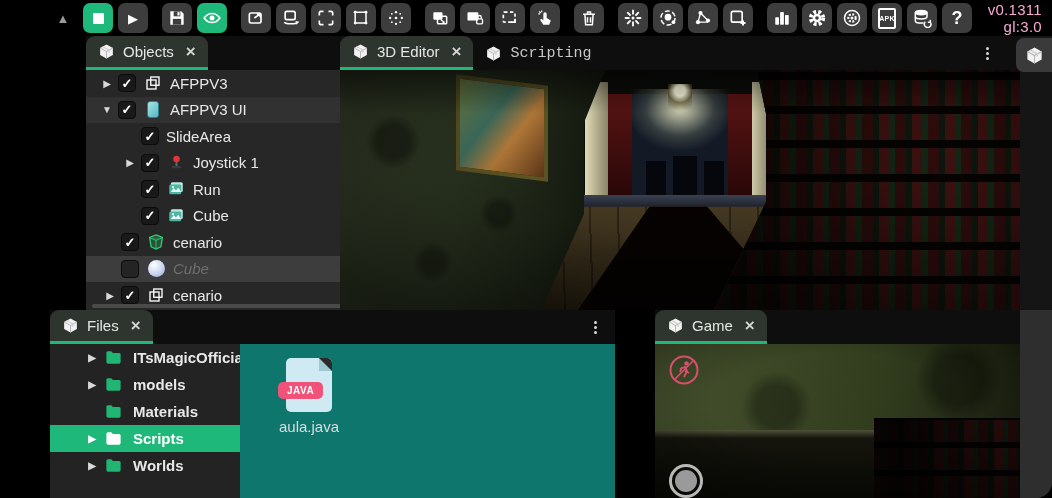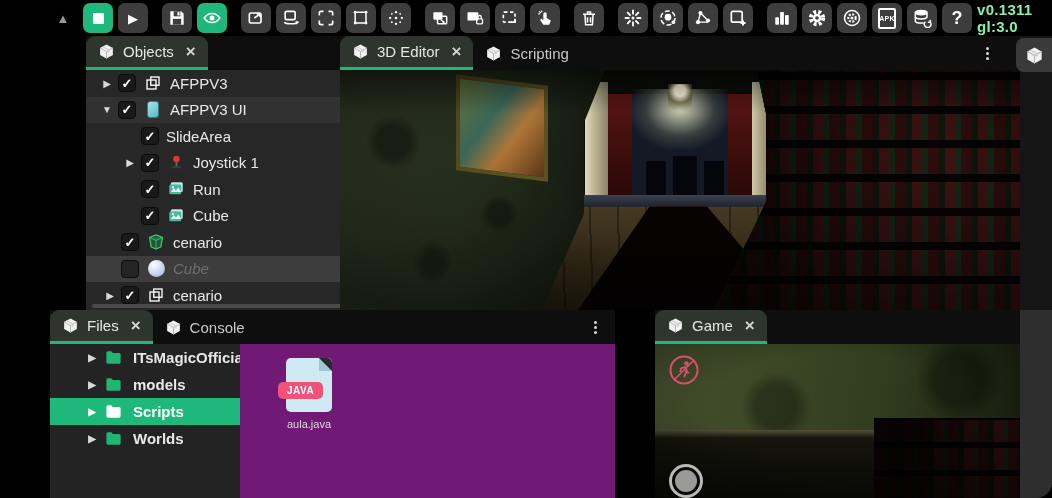--- a/index.html
+++ b/index.html
@@ -11,26 +11,26 @@
   .toolbar { position:absolute; left:48px; top:0; right:0; height:36px; display:flex; align-items:center; gap:5px; }
   .tb { width:30px; height:30px; border-radius:7px; background:#3d3d3d; color:#fff; display:flex; align-items:center; justify-content:center; flex:0 0 auto; }
   .tb svg { display:block; }
   .tb.active { background:#1db87a; }
   .tb.plain { background:transparent; color:#9a9a9a; font-size:13px; }
   .mg { margin-left:9px; }
   .stop-square { width:11px; height:11px; background:#fff; border-radius:1px; }
   .play-glyph { font-size:13px; color:#fff; }
   .apk-doc { width:18px; height:21px; border:2px solid #fff; border-radius:2px; display:flex; align-items:center; justify-content:center; font-size:7px; font-weight:bold; color:#fff; letter-spacing:.2px; }
   .q-glyph { font-size:18px; font-weight:bold; }
-  .version { margin-left:auto; margin-right:10px; color:#86efac; font-size:15px; font-weight:bold; letter-spacing:.3px; }
+  .version { margin-left:auto; margin-right:10px; color:#f9a8d4; font-size:15px; font-weight:normal; letter-spacing:.3px;text-align:right; }
 
   
   .tabbar { position:absolute; left:0; right:0; top:0; height:34px; background:#0e0e0e; display:flex; align-items:stretch; }
   .tab { display:flex; align-items:center; gap:8px; padding:0 12px; font-size:15px; color:#e6e6e6; background:#2e352f; border-radius:9px 9px 0 0; border-bottom:3px solid #1db87a; }
-  .tab.inactive { background:transparent; border-bottom:none; color:#c8c8c8; }
+  .tab.inactive { background:transparent; border-bottom:none; color:#c8c8c8;font-family:Liberation Mono, monospace; }
   .tab .close { font-size:17px; font-weight:bold; color:#d5d5d5; line-height:1; margin-left:4px; }
   .kebab { position:absolute; top:9px; width:16px; height:16px; display:flex; flex-direction:column; align-items:center; justify-content:center; gap:2px; }
   .kebab i { width:3px; height:3px; border-radius:50%; background:#d8d8d8; }
   .tabicon svg { display:block; }
 
   
   .objects-panel { position:absolute; left:50px; top:36px; width:290px; height:274px; background:#0e0e0e;margin-left:36px; }
   .hier { position:absolute; left:0; right:0; top:34px; bottom:0; background:#272727; overflow:hidden; }
   .hrow { height:26.5px; display:flex; align-items:center; font-size:15px; color:#e8e8e8; }
   .hrow.hl { background:#313131; }
@@ -89,26 +89,26 @@
       linear-gradient(rgba(0,0,0,.45), transparent 18%),
       radial-gradient(ellipse at 50% 38%, transparent 35%, rgba(0,0,0,.55) 92%); }
 
   
   .files-panel { position:absolute; left:50px; top:310px; width:565px; height:188px; background:#0e0e0e; }
   .ftree { position:absolute; left:0; top:34px; width:190px; bottom:0; background:#232323; overflow:hidden; }
   .frow { height:27px; display:flex; align-items:center; font-size:15px; color:#e8e8e8; font-weight:bold; padding-left:30px; }
   .frow .arrow { flex:0 0 24px; width:24px; }
   .frow.sel { background:#1db87a; color:#fff; }
   .ficon { width:20px; height:20px; flex:0 0 20px; margin-right:9px; display:flex; align-items:center; }
-  .fcontent { position:absolute; left:190px; right:0; top:34px; bottom:0; background:#701a75; }
+  .fcontent { position:absolute; left:190px; right:0; top:34px; bottom:0; background:#0f766e; }
   .filecard { position:absolute; left:32px; top:14px; width:74px; text-align:center; }
   .docicon { position:relative; width:46px; height:54px; margin:0 auto; background:#cfeaf2; border-radius:5px; }
   .docicon::after { content:""; position:absolute; right:0; top:0; border-style:solid; border-width:0 13px 13px 0; border-color:#2a2a2a #2a2a2a #9fc8d4 #9fc8d4; border-top-right-radius:5px; }
   .docbadge { position:absolute; left:-8px; top:24px; background:#f0527a; color:#fff; font-size:10px; font-weight:bold; padding:3px 9px; border-radius:5px; letter-spacing:.5px; }
-  .filename { margin-top:6px; font-size:11px; color:#dcdcdc; }
+  .filename { margin-top:6px; font-size:15px; color:#dcdcdc; }
 
   
   .game-panel { position:absolute; left:615px; top:310px; width:405px; height:188px; background:#0ea5e9;margin-left:40px; }
   .viewport-game { position:absolute; left:0; right:0; top:34px; bottom:0; overflow:hidden; background:#0b0b07; }
   .vg-wall { position:absolute; left:0; top:0; width:100%; height:58%;
     background:
       radial-gradient(circle at 75% 40%, rgba(0,0,0,.35) 0 8%, transparent 14%),
       radial-gradient(circle at 30% 70%, rgba(0,0,0,.3) 0 7%, transparent 12%),
       linear-gradient(100deg, #46522e 0%, #323d1e 55%, #161a0d 100%); }
   .vg-desk { position:absolute; left:0; bottom:0; width:100%; height:44%; background:linear-gradient(#50503a 0%, #15150d 12%, #0a0a06 100%); }
@@ -541,30 +541,20 @@
         <span class="tabicon">
           <svg width="17" height="17" viewBox="0 0 24 24">
               <path d="M12 2l9 5v10l-9 5-9-5V7z" fill="#f2f2f2"></path>
               <path d="M3 7l9 5 9-5M12 12v10" fill="none" stroke="#b5b5b5" stroke-width="1.4"></path>
               <path d="M7.5 4.5l9 5V13l-2 1v-3.6l-9-5z" fill="#cfcfcf"></path>
             </svg>
           </span>
         <span>Files</span>
         <span class="close">×</span>
       </div>
-      <div class="tab inactive">
-        <span class="tabicon">
-          <svg width="17" height="17" viewBox="0 0 24 24">
-              <path d="M12 2l9 5v10l-9 5-9-5V7z" fill="#f2f2f2"></path>
-              <path d="M3 7l9 5 9-5M12 12v10" fill="none" stroke="#b5b5b5" stroke-width="1.4"></path>
-              <path d="M7.5 4.5l9 5V13l-2 1v-3.6l-9-5z" fill="#cfcfcf"></path>
-            </svg>
-          </span>
-        <span>Console</span>
-      </div>
       <div class="kebab" style="right:12px;">
           <i></i>
           <i></i>
           <i></i>
         </div>
     </div>
 
     <div class="ftree">
       <div class="frow">
         <span class="arrow">▶</span>
@@ -576,20 +566,29 @@
         <span>ITsMagicOfficia</span>
       </div>
       <div class="frow">
         <span class="arrow">▶</span>
         <span class="ficon">
             <svg width="19" height="19" viewBox="0 0 24 24">
               <path d="M3 6.2C3 5 3.8 4 4.9 4h4.3l2 2.3h8c1 0 1.8.9 1.8 2v9.5c0 1.1-.8 2-1.8 2H4.9c-1.1 0-1.9-.9-1.9-2z" fill="#21b573"></path>
             </svg>
           </span>
         <span>models</span>
+      </div>
+      <div class="frow">
+        <span class="arrow"></span>
+        <span class="ficon">
+            <svg width="19" height="19" viewBox="0 0 24 24">
+              <path d="M3 6.2C3 5 3.8 4 4.9 4h4.3l2 2.3h8c1 0 1.8.9 1.8 2v9.5c0 1.1-.8 2-1.8 2H4.9c-1.1 0-1.9-.9-1.9-2z" fill="#21b573"></path>
+            </svg>
+          </span>
+        <span>Materials</span>
       </div>
       <div class="frow sel">
         <span class="arrow" style="color:#fff;">▶</span>
         <span class="ficon">
             <svg width="19" height="19" viewBox="0 0 24 24">
               <path d="M3 6.2C3 5 3.8 4 4.9 4h4.3l2 2.3h8c1 0 1.8.9 1.8 2v9.5c0 1.1-.8 2-1.8 2H4.9c-1.1 0-1.9-.9-1.9-2z" fill="#ffffff"></path>
             </svg>
           </span>
         <span>Scripts</span>
       </div>

